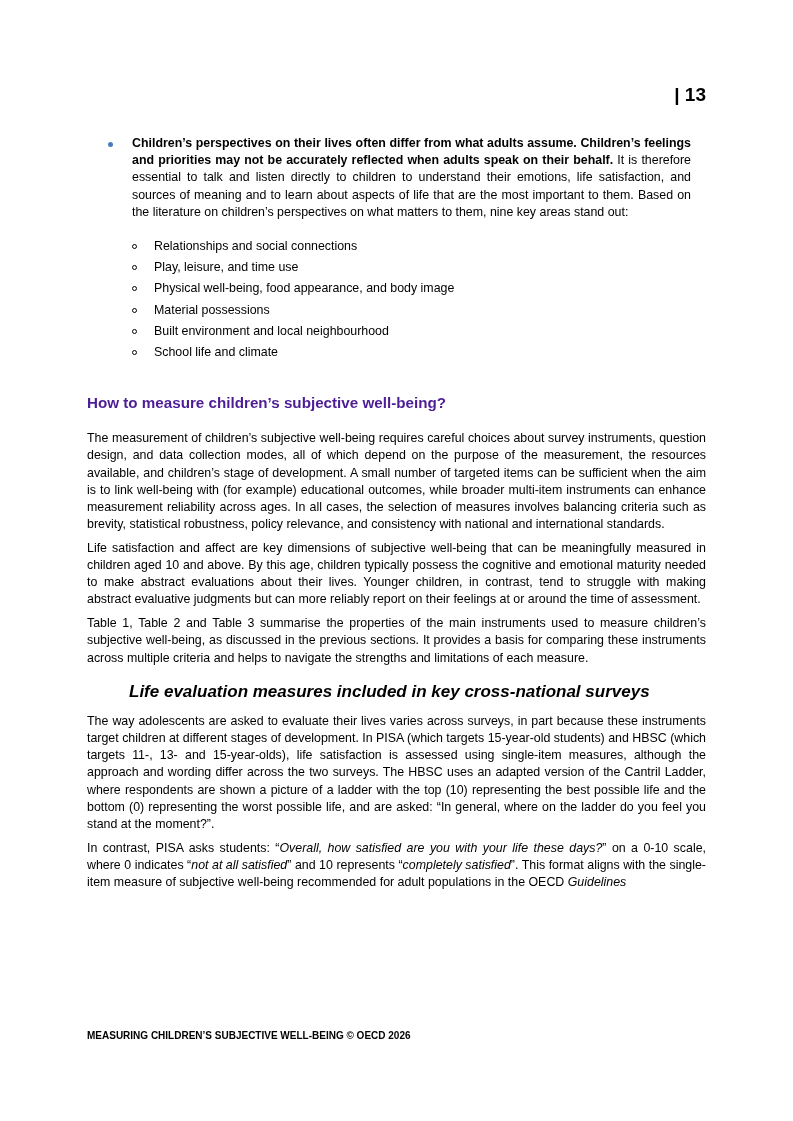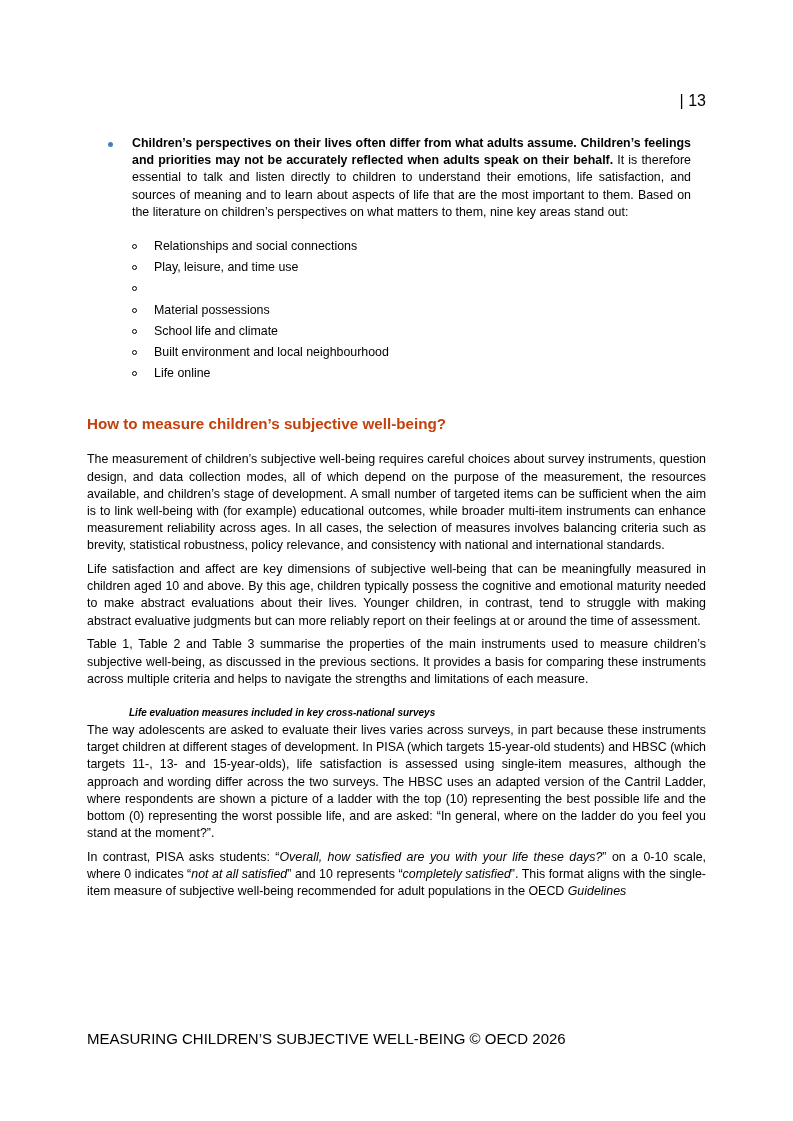--- a/index.html
+++ b/index.html
@@ -1,71 +1,70 @@
 <!DOCTYPE html>
 <html><head>
 <meta charset="utf-8">
 <style>
   html, body { margin: 0; padding: 0; background: #ffffff; }
   body {
     width: 793px; height: 1121px; position: relative; overflow: hidden;
     font-family: "Liberation Sans", sans-serif; color: #000000;
   }
   .page-num {
-    position: absolute; right: 87px; top: 92px;
-    font-size: 16px; font-weight: normal;
+    position: absolute; right: 87px; top: 84px;
+    font-size: 19px; font-weight: bold;
   }
   .content {
     position: absolute; left: 87px; top: 120px; width: 619px;
     font-size: 12.4px; line-height: 17.2px;
   }
   .bullet-block { position: relative; padding-left: 30px; }
   .bullet-dot {
     position: absolute; left: 21px; top: 7px; width: 5px; height: 5px;
     border-radius: 50%; background: #4a7ebb;
   }
   .bullet-para { text-align: justify; margin: 15px; }
   .sublist { list-style: none; margin: 2px 0 0 0; padding: 0 0 0 0; }
   .sublist li { position: relative; padding-left: 37px; height: 21.2px; line-height: 21.2px; }
   .sub-marker {
     position: absolute; left: 15px; top: 8px; width: 5px; height: 5px;
     border: 1px solid #000; border-radius: 50%; box-sizing: border-box;
   }
   h2.section-heading {
-    color: #c2410c; font-size: 15.2px; font-weight: bold;
+    color: #4c1d95; font-size: 15.2px; font-weight: bold;
     margin: 30px 0 17px 0; line-height: 20px;
   }
   p.body { margin: 0 0 6.5px 0; text-align: justify; }
   h3.sub-heading {
-    font-style: italic; font-weight: bold; font-size: 10px;
-    margin: 16px 0 0 42px; line-height: 18px;
+    font-style: italic; font-weight: bold; font-size: 17px;
+    margin: 16px 0 12px 42px; line-height: 18px;
   }
   .footer {
     position: absolute; left: 87px; top: 1030px;
-    font-size: 15px; letter-spacing: 0;
+    font-size: 10px; letter-spacing: 0; font-weight: bold;
   }
 </style>
 </head>
 <body>
 
 <div class="page-num">| 13</div>
 
 <div class="content">
 
   <div class="bullet-block">
     <span class="bullet-dot"></span>
     <p class="bullet-para"><b>Children’s perspectives on their lives often differ from what adults assume. Children’s feelings and priorities may not be accurately reflected when adults speak on their behalf.</b><span> It is therefore essential to talk and listen directly to children to understand their emotions, life satisfaction, and sources of meaning and to learn about aspects of life that are the most important to them. Based on the literature on children’s perspectives on what matters to them, nine key areas stand out:</span></p>
     <ul class="sublist">
       <li><span class="sub-marker"></span><span>Relationships and social connections</span></li>
       <li><span class="sub-marker"></span><span>Play, leisure, and time use</span></li>
-      <li><span class="sub-marker"></span></li>
+      <li><span class="sub-marker"></span><span>Physical well-being, food appearance, and body image</span></li>
       <li><span class="sub-marker"></span><span>Material possessions</span></li>
+      <li><span class="sub-marker"></span><span>Built environment and local neighbourhood</span></li>
       <li><span class="sub-marker"></span><span>School life and climate</span></li>
-      <li><span class="sub-marker"></span><span>Built environment and local neighbourhood</span></li>
-      <li><span class="sub-marker"></span><span>Life online</span></li>
     </ul>
   </div>
 
   <h2 class="section-heading">How to measure children’s subjective well-being?</h2>
 
   <p class="body">The measurement of children’s subjective well-being requires careful choices about survey instruments, question design, and data collection modes, all of which depend on the purpose of the measurement, the resources available, and children’s stage of development. A small number of targeted items can be sufficient when the aim is to link well-being with (for example) educational outcomes, while broader multi-item instruments can enhance measurement reliability across ages. In all cases, the selection of measures involves balancing criteria such as brevity, statistical robustness, policy relevance, and consistency with national and international standards.</p>
   <p class="body">Life satisfaction and affect are key dimensions of subjective well-being that can be meaningfully measured in children aged 10 and above. By this age, children typically possess the cognitive and emotional maturity needed to make abstract evaluations about their lives. Younger children, in contrast, tend to struggle with making abstract evaluative judgments but can more reliably report on their feelings at or around the time of assessment.</p>
   <p class="body">Table 1, Table 2 and Table 3 summarise the properties of the main instruments used to measure children’s subjective well-being, as discussed in the previous sections. It provides a basis for comparing these instruments across multiple criteria and helps to navigate the strengths and limitations of each measure.</p>
 
   <h3 class="sub-heading">Life evaluation measures included in key cross-national surveys</h3>

